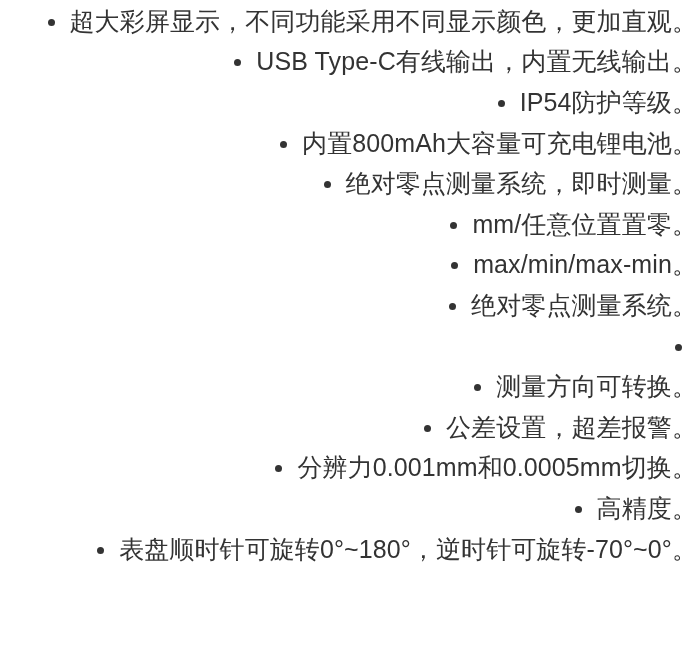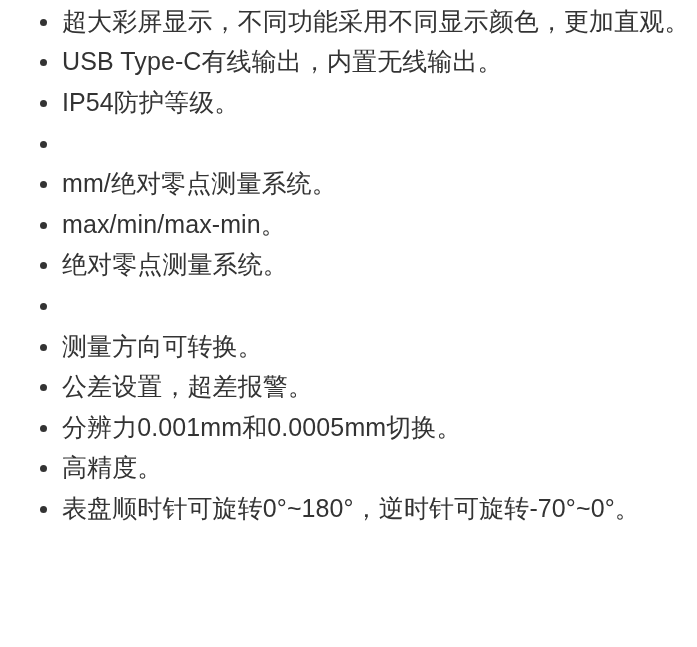--- a/index.html
+++ b/index.html
@@ -18,20 +18,21 @@
     margin: 0;
     padding: 1px 0 0 40px;
   }
   li.feature-item {
     display: flex;
     align-items: center;
     height: 40.6px;
     font-size: 25px;
     color: #333333;
     line-height: 1;
+    justify-content: flex-end;
   }
   .bullet {
     width: 7px;
     height: 7px;
     border-radius: 50%;
     background: #333333;
     flex: 0 0 auto;
     margin-right: 15px;
     margin-top: 2px;
   }
@@ -51,24 +52,29 @@
   <li class="feature-item">
     <span class="bullet"></span>
     <span class="feature-text">USB Type-C有线输出，内置无线输出。</span>
   </li>
   <li class="feature-item">
     <span class="bullet"></span>
     <span class="feature-text">IP54防护等级。</span>
   </li>
   <li class="feature-item">
     <span class="bullet"></span>
+    <span class="feature-text">内置800mAh大容量可充电锂电池。</span>
   </li>
   <li class="feature-item">
     <span class="bullet"></span>
-    <span class="feature-text">mm/绝对零点测量系统。</span>
+    <span class="feature-text">绝对零点测量系统，即时测量。</span>
+  </li>
+  <li class="feature-item">
+    <span class="bullet"></span>
+    <span class="feature-text">mm/任意位置置零。</span>
   </li>
   <li class="feature-item">
     <span class="bullet"></span>
     <span class="feature-text">max/min/max-min。</span>
   </li>
   <li class="feature-item">
     <span class="bullet"></span>
     <span class="feature-text">绝对零点测量系统。</span>
   </li>
   <li class="feature-item">

